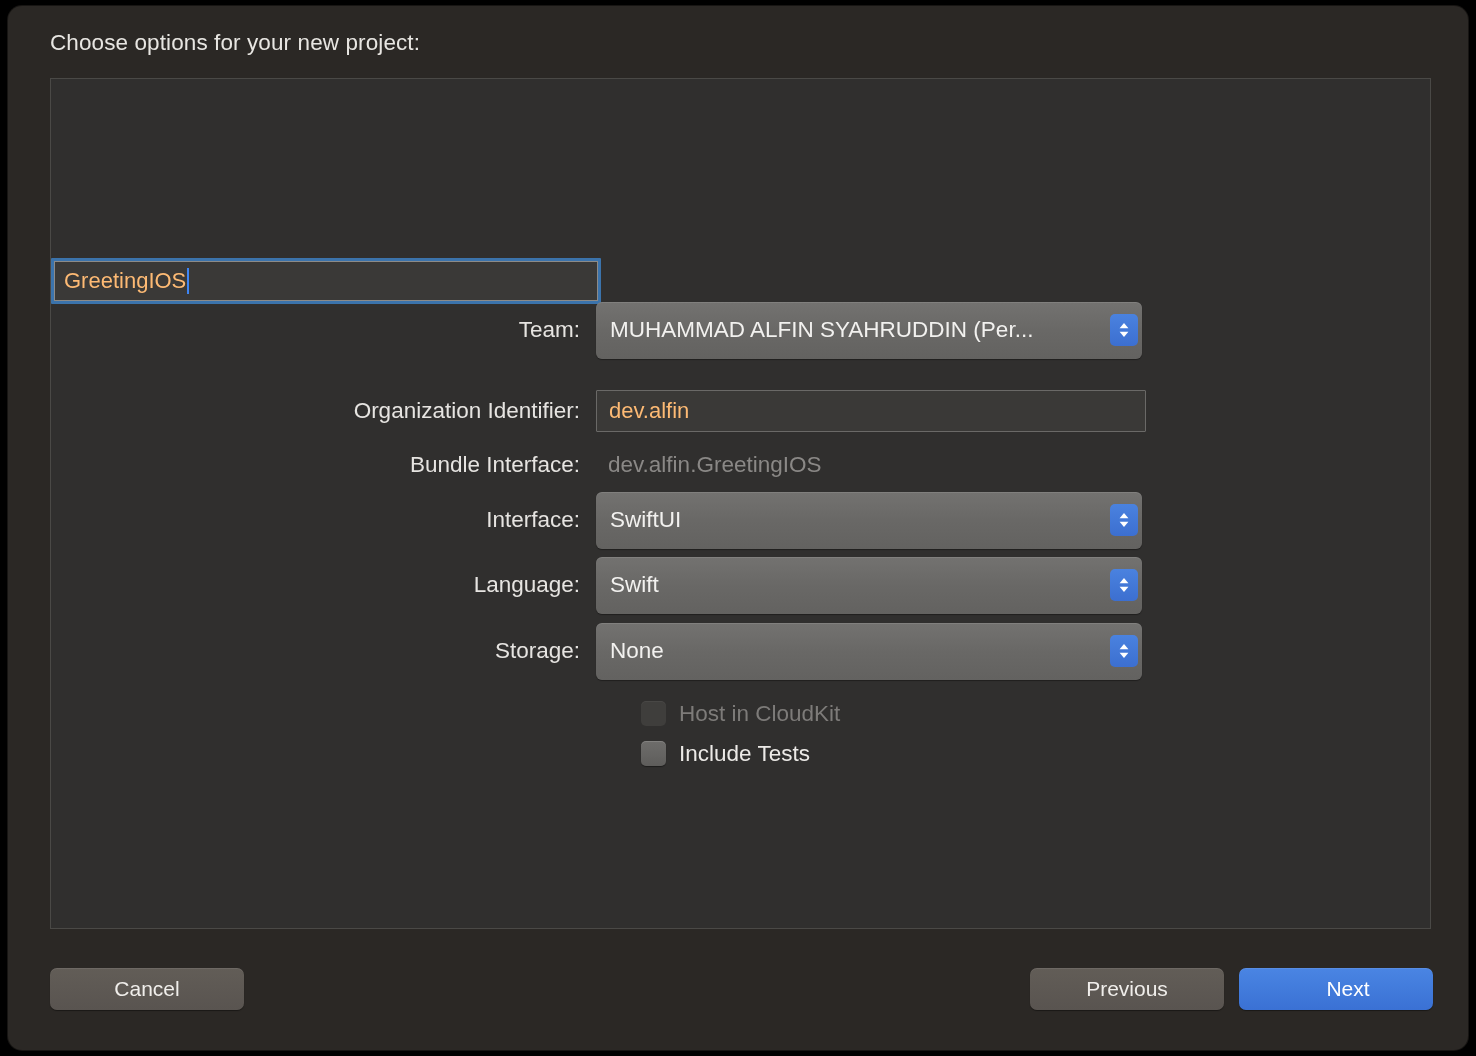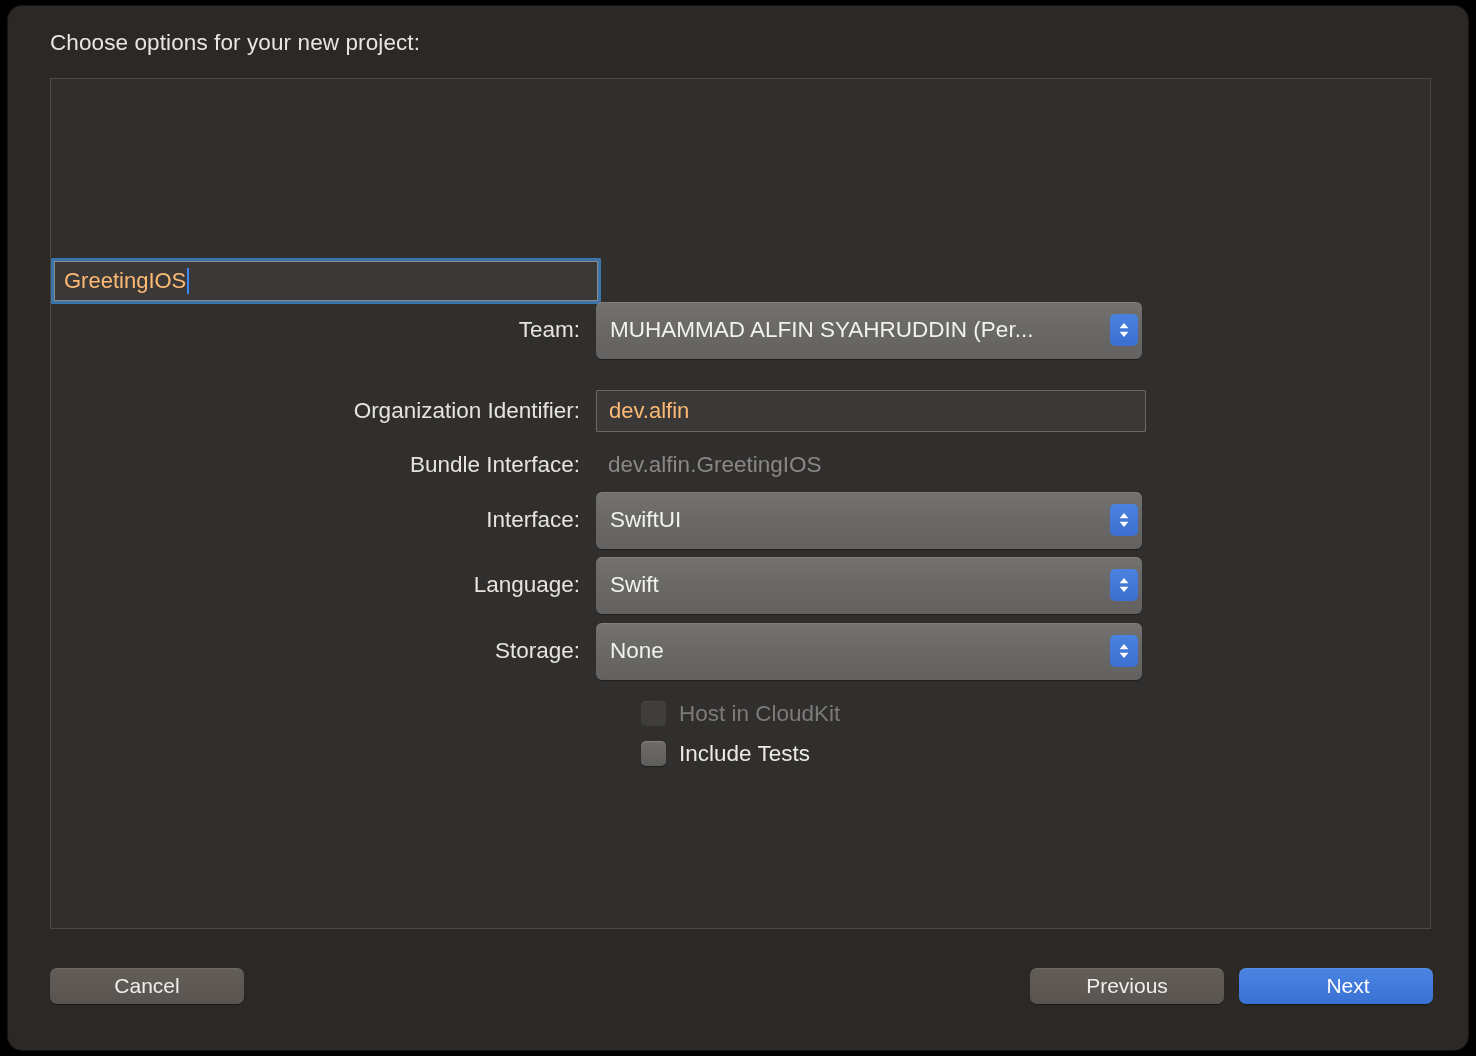--- a/index.html
+++ b/index.html
@@ -187,21 +187,21 @@
     color: #eceae7;
     margin-left: 13px;
     white-space: nowrap;
   }
   .check-label.dim { color: #7d7b79; }
 
   
   .btn {
     position: absolute;
     box-sizing: border-box;
-    height: 36px;
+    height: 42px;
     border-radius: 7px;
     display: flex;
     align-items: center;
     justify-content: center;
     font-size: 21px;
     color: #f0eeeb;
     white-space: nowrap;
     box-shadow: 0 1px 1px rgba(0,0,0,0.4), inset 0 1px 0 rgba(255,255,255,0.08);
   }
   .btn.gray {

